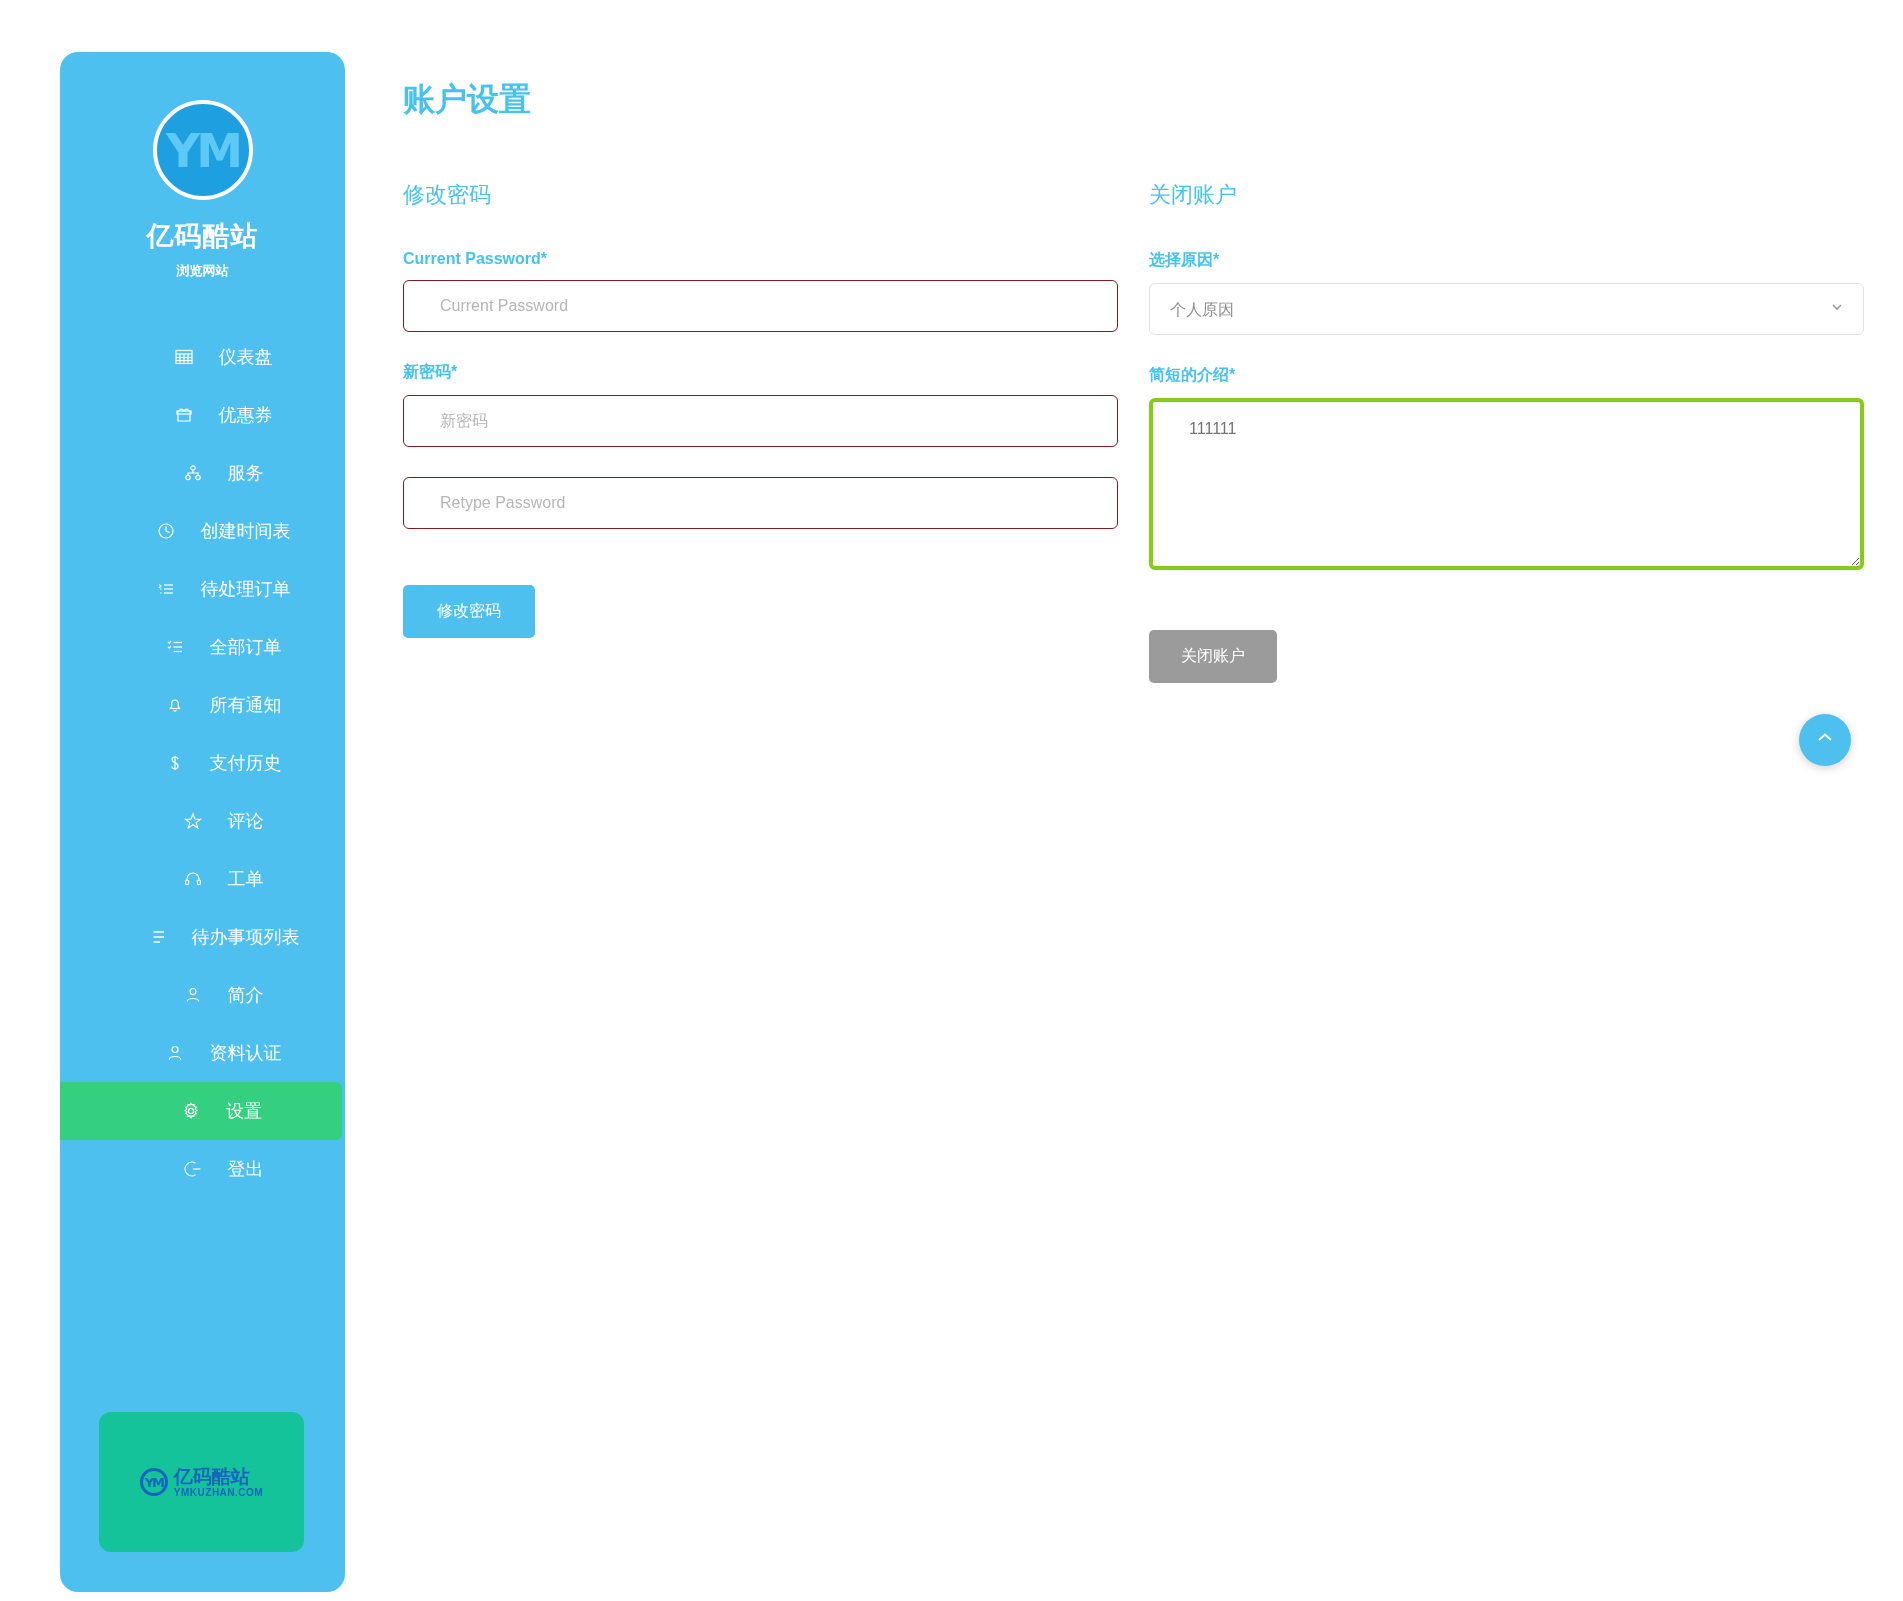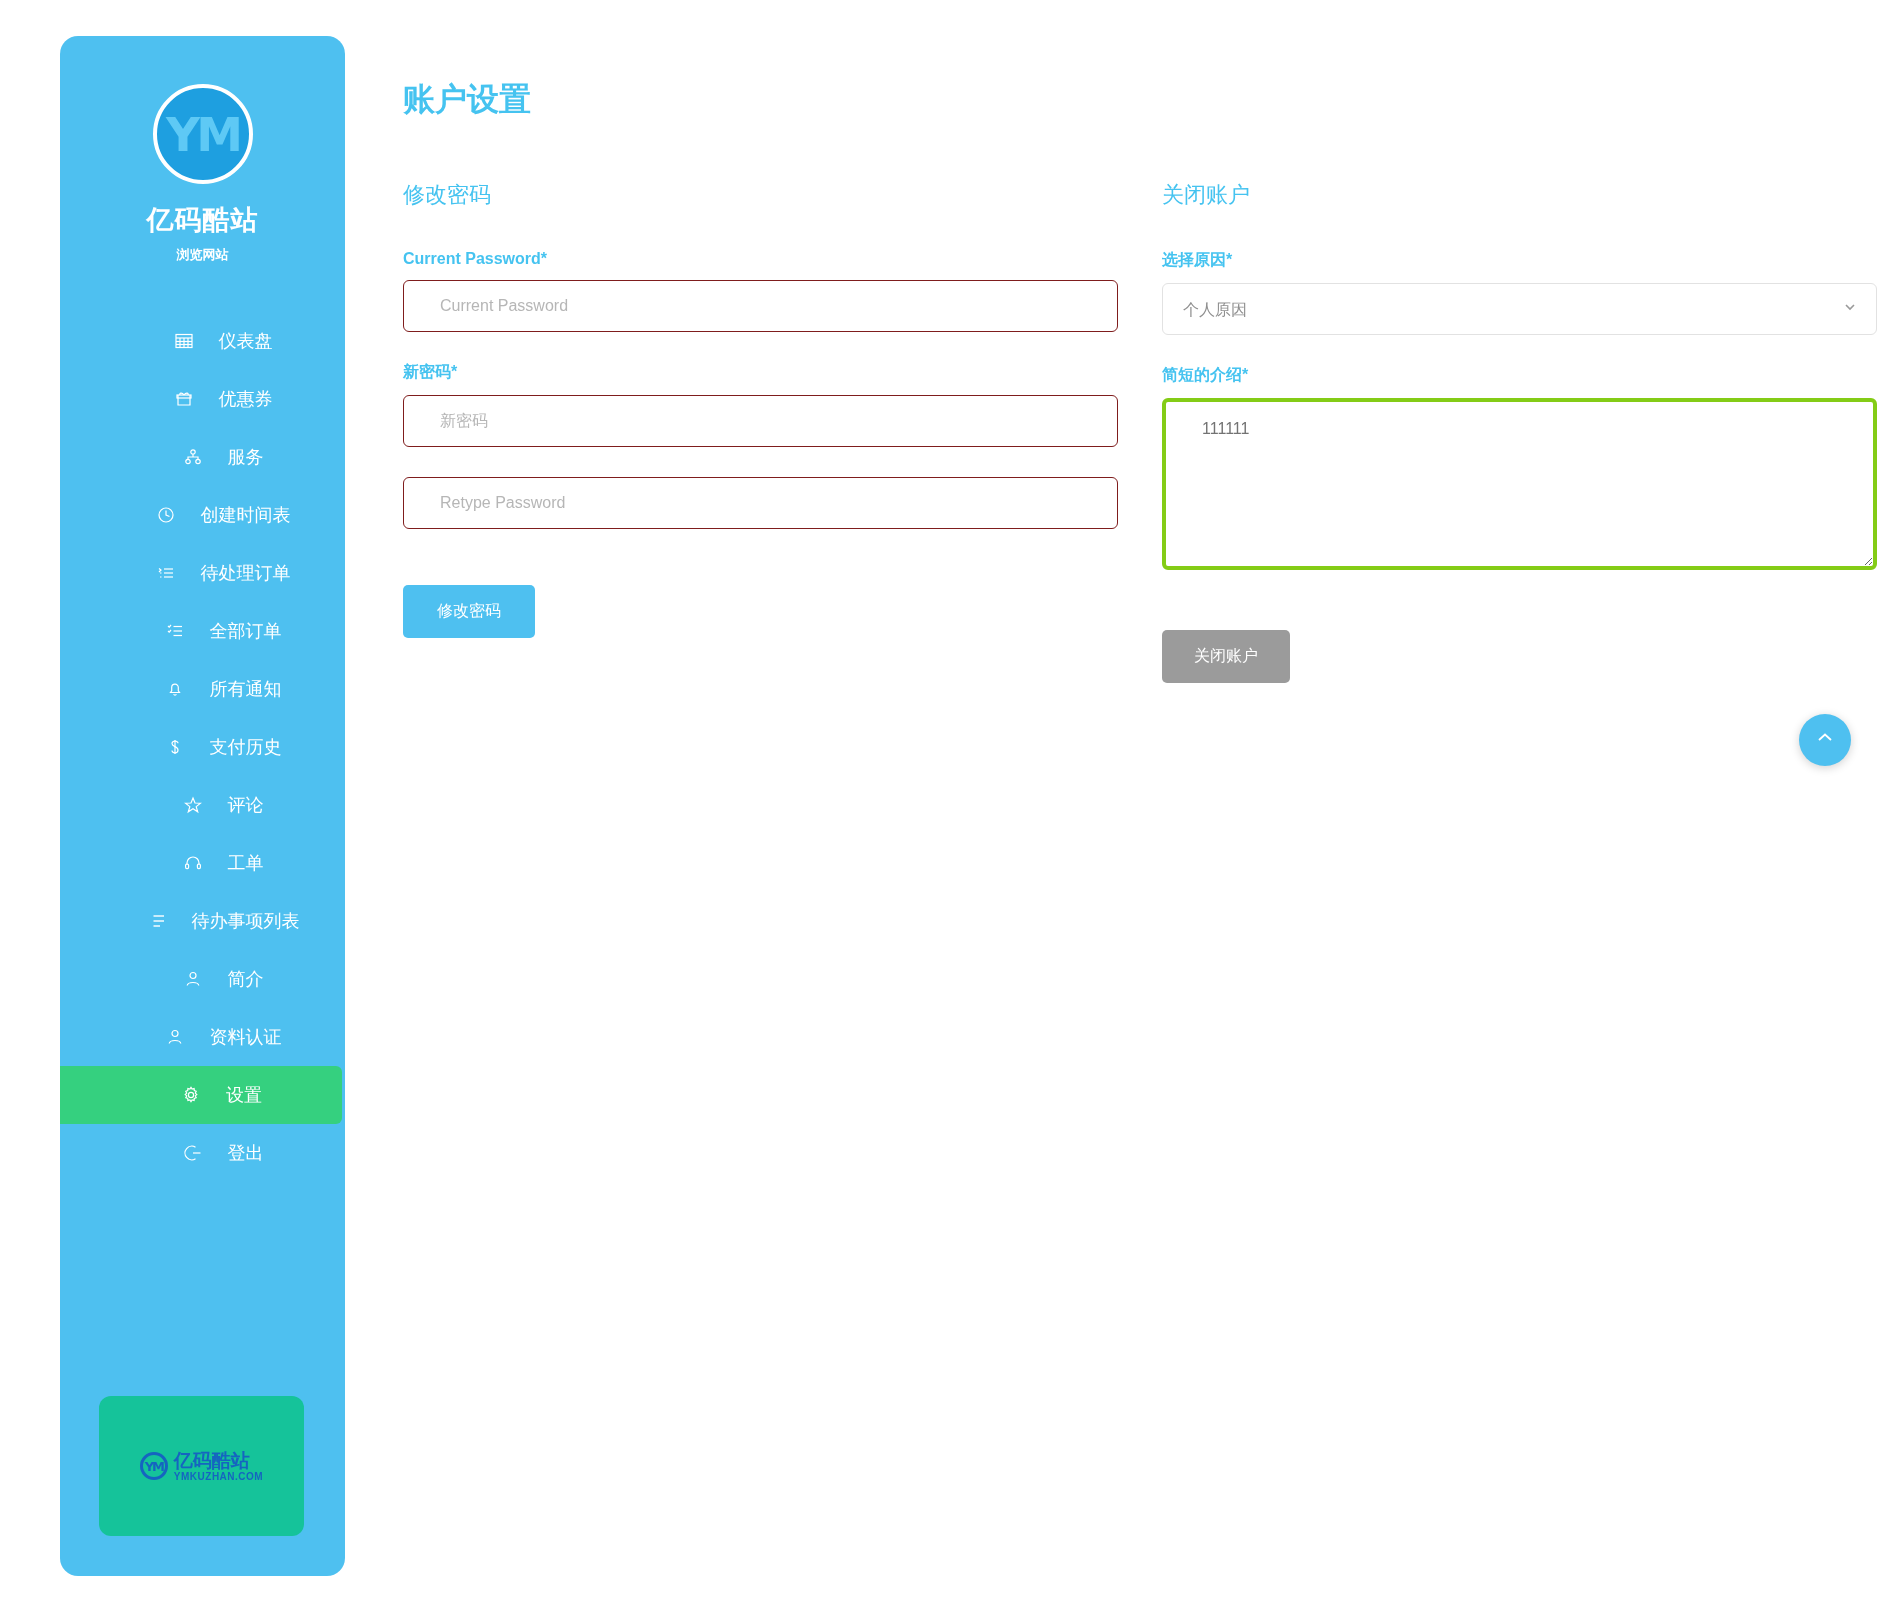--- a/index.html
+++ b/index.html
@@ -8,21 +8,21 @@
     width: 1903px; height: 1601px;
     background: #ffffff;
     font-family: "Liberation Sans", "DejaVu Sans", sans-serif;
     overflow: hidden;
   }
   .page { position: relative; width: 1903px; height: 1601px; background: #fff; }
 
   
   .sidebar {
     position: absolute;
-    left: 60px; top: 36px;
+    left: 60px; top: 52px;
     width: 285px; height: 1540px;
     background: #4ec0f0;
     border-radius: 18px;
     padding-top: 30px;
     overflow: hidden;
   }
   .brand { text-align: center; padding: 18px 0 6px; }
   .logo-ring {
     width: 100px; height: 100px;
     margin: 0 auto;
@@ -109,21 +109,21 @@
     left: 395px; top: 0;
     right: 0; bottom: 0;
     padding: 78px 60px 0 8px;
   }
   .page-title {
     color: #45c3f0;
     font-size: 32px;
     font-weight: 700;
     margin: 0 0 58px 0;
   }
-  .cols { display: flex; gap: 44px; }
+  .cols { display: flex; gap: 31px; }
   .col { width: 715px; }
   .col-title {
     color: #45c3f0;
     font-size: 22px;
     font-weight: 400;
     margin: 0 0 40px 0;
   }
   .field { margin-bottom: 30px; }
   .field-label {
     color: #45c3f0;

